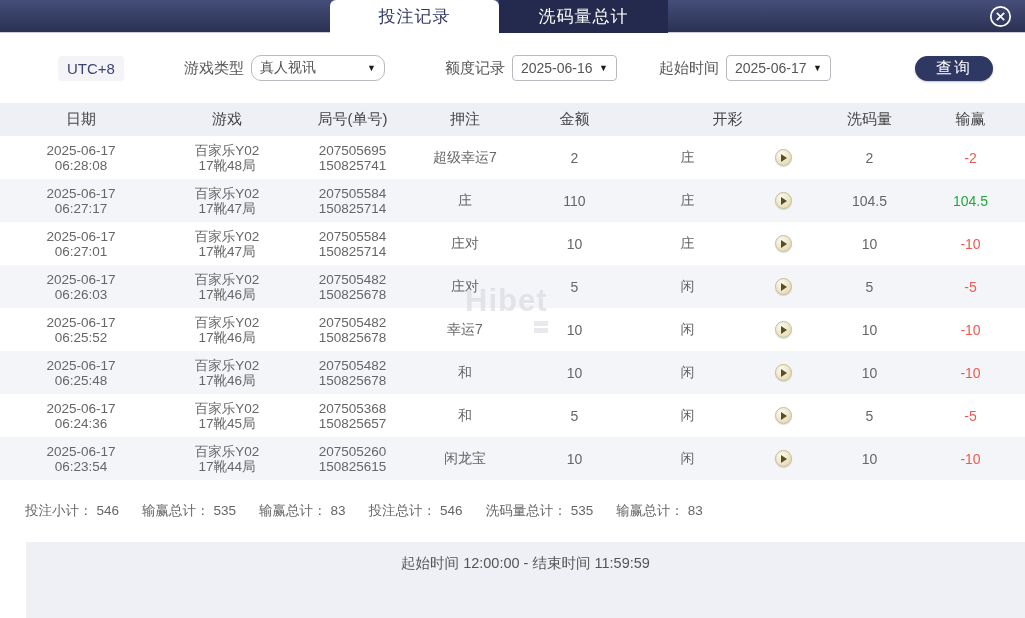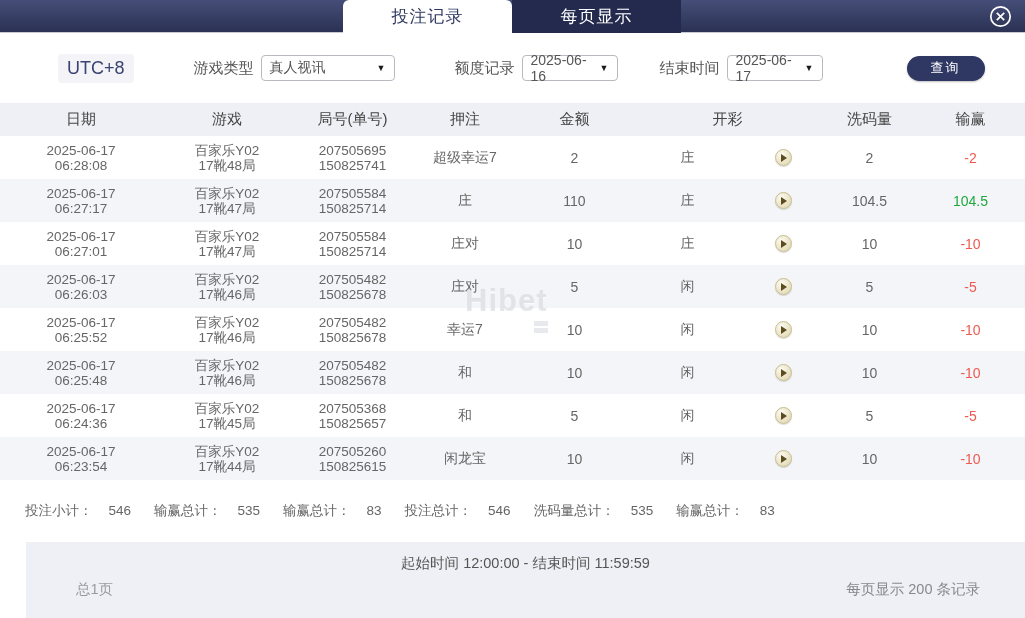--- a/index.html
+++ b/index.html
@@ -9,53 +9,53 @@
     background:#fff; color:#666; position:relative; overflow:hidden;
   }
   .app { position:relative; width:1025px; height:618px; background:#fff; }
 
   
   .topbar {
     position:relative; height:33px;
     background:linear-gradient(#454e78,#2a3153);
     border-bottom:1px solid #c9cbd4;
   }
-  .tabs { position:absolute; left:343px; top:0; height:33px; display:flex; }
+  .tabs { position:absolute; left:330px; top:0; height:33px; display:flex; }
   .tab {
     width:169px; height:33px; display:flex; align-items:center; justify-content:center;
     font-size:17px; cursor:pointer; letter-spacing:1px;
   }
   .tab.active { background:#fff; color:#2f3760; border-radius:6px 6px 0 0; }
   .tab.inactive { background:#232a4d; color:#fff; }
   .close-btn {
     position:absolute; right:13px; top:5px; width:23px; height:23px; cursor:pointer;
     display:flex; align-items:center; justify-content:center;
   }
 
   
   .filters { height:70px; display:flex; align-items:center; background:#fff; }
   .tz {
     margin-left:58px; padding:4px 9px; background:#f4f4f8; border-radius:4px;
-    color:#3a4470; font-size:18px;
+    color:#3a4470; font-size:15px;
   }
   .flabel { font-size:15px; color:#555; }
   .lab-game { margin-left:60px; }
   .lab-start { margin-left:60px; }
   .lab-end { margin-left:42px; }
   .selectbox {
     height:26px; border:1px solid #b9b9c1; border-radius:4px; background:#fff;
     display:flex; align-items:center; justify-content:space-between;
     font-size:14px; color:#555; padding:0 8px; cursor:pointer; margin-left:7px;
   }
-  .sel-game { width:134px; }
-  .sel-date { width:96px; }
+  .sel-game { width:134px;border-radius:10px; }
+  .sel-date { width:105px; }
   .caret { font-size:9px; color:#1a1a1a; margin-left:6px; }
   .query-btn {
     margin-left:84px; width:78px; height:25px; border:none; border-radius:13px;
-    background:#2f3763; color:#fff; font-size:13px; cursor:pointer;
+    background:#2f3763; color:#fff; font-size:16px; cursor:pointer;
     letter-spacing:2px; box-shadow:0 1px 2px rgba(0,0,0,.25);
     font-family:inherit;
   }
 
   
   table { width:1025px; border-collapse:collapse; table-layout:fixed; }
   thead th {
     height:33px; background:#eff0f6; font-weight:400; font-size:15px; color:#444;
     text-align:center; vertical-align:middle;margin-left:42px;
   }
@@ -76,21 +76,21 @@
   }
   .neg { color:#ee5a50; }
   .pos { color:#21a83c; }
 
   
   .summary {
     height:62px; display:flex; align-items:center; padding-left:25px; background:#fff;
     font-size:13.5px; color:#666;
   }
   .sum-item { margin-right:23px; white-space:nowrap; }
-  .sum-item .v { margin-left:16px; }
+  .sum-item .v { margin-left:4px; }
 
   
   .footer { height:76px; background:#eff0f6; padding-top:12px;margin-left:26px; }
   .time-range { text-align:center; font-size:14.5px; color:#555; }
   .footer-row {
     display:flex; justify-content:space-between; align-items:center; margin-top:7px;
     padding:0 45px 0 50px; font-size:14.5px;
   }
   .pages { color:#9a9aa2; }
   .per-page { color:#88888f; }
@@ -105,21 +105,21 @@
   .wm-bits b { display:block; width:14px; height:5px; background:rgba(190,192,200,.35); margin-top:2px; }
 </style>
 </head>
 <body>
 
 <div class="app">
 
   <div class="topbar">
     <div class="tabs">
       <div class="tab active">投注记录</div>
-      <div class="tab inactive">每页显示</div>
+      <div class="tab inactive">洗码量总计</div>
     </div>
     <div class="close-btn">
       <svg width="23" height="23" viewBox="0 0 23 23">
         <circle cx="11.5" cy="11.5" r="9.7" fill="none" stroke="#fff" stroke-width="1.7"></circle>
         <line x1="7.8" y1="7.8" x2="15.2" y2="15.2" stroke="#fff" stroke-width="1.7"></line>
         <line x1="15.2" y1="7.8" x2="7.8" y2="15.2" stroke="#fff" stroke-width="1.7"></line>
       </svg>
     </div>
   </div>
 
@@ -128,21 +128,21 @@
     <span class="flabel lab-game">游戏类型</span>
     <div class="selectbox sel-game">
       <span>真人视讯</span>
       <span class="caret">▼</span>
     </div>
     <span class="flabel lab-start">额度记录</span>
     <div class="selectbox sel-date">
       <span>2025-06-16</span>
       <span class="caret">▼</span>
     </div>
-    <span class="flabel lab-end">结束时间</span>
+    <span class="flabel lab-end">起始时间</span>
     <div class="selectbox sel-date">
       <span>2025-06-17</span>
       <span class="caret">▼</span>
     </div>
     <button class="query-btn">查询</button>
   </div>
 
   <table>
     <colgroup>
       <col style="width:162px">
@@ -407,24 +407,20 @@
       <span>洗码量总计：</span><span class="v">535</span>
     </span>
 
     <span class="sum-item">
       <span>输赢总计：</span><span class="v">83</span>
     </span>
   </div>
 
   <div class="footer">
     <div class="time-range">起始时间 12:00:00 - 结束时间 11:59:59</div>
-    <div class="footer-row">
-      <span class="pages">总1页</span>
-      <span class="per-page">每页显示 200 条记录</span>
-    </div>
   </div>
 
   <div class="watermark">
     <span>Hibet</span>
     <span class="wm-bits">
         <b></b>
         <b></b>
       </span>
   </div>
 

